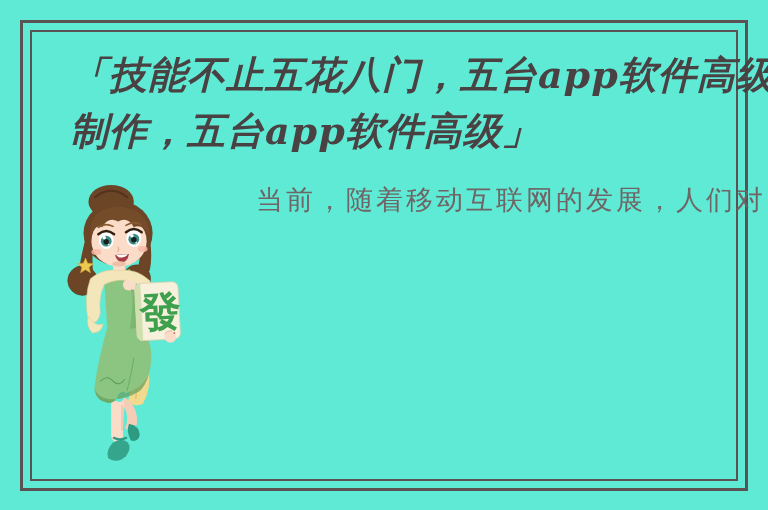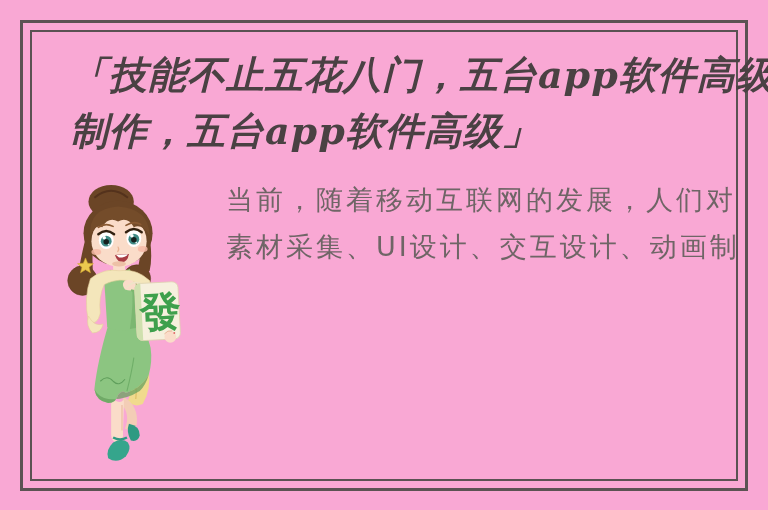--- a/index.html
+++ b/index.html
@@ -5,21 +5,21 @@
   * { margin:0; padding:0; box-sizing:border-box; }
   html,body { width:768px; height:510px; }
   body {
     font-family:"DejaVu Sans", sans-serif;
     background:#f9ece9;
     overflow:hidden;
   }
   .page {
     position:relative;
     width:768px; height:510px;
-    background:#f9a8d4;
+    background:#5eead4;
     overflow:hidden;
   }
   .frame-outer {
     position:absolute; left:20px; top:20px;
     width:728px; height:471px;
     border:3px solid #5b5253;
     z-index:1;
   }
   .frame-inner {
     position:absolute; left:30px; top:30px;
@@ -41,21 +41,21 @@
   }
   .body-text {
     position:absolute; left:226px; top:177px; width:540px;
     z-index:2;
     font-size:27px;
     line-height:46.5px;
     letter-spacing:3px;
     font-weight:400;
     color:#6f6566;
   }
-  .body-line { white-space:nowrap; }
+  .body-line { white-space:nowrap;text-align:right; }
   .illustration {
     position:absolute; left:52px; top:178px;
     width:140px; height:296px;
     z-index:2;
   }
 </style>
 </head>
 <body>
 
 <div class="page">
@@ -154,16 +154,15 @@
 
     <g>
       <circle cx="119" cy="161" r="6" fill="#fadcc9"></circle>
       <path d="M113,158 Q116,154 121,155" fill="none" stroke="#e9b393" stroke-width="1"></path>
       <circle cx="123" cy="157" r="1" fill="#e06a6a"></circle>
     </g>
   </svg>
 
   <div class="body-text">
     <div class="body-line">当前，随着移动互联网的发展，人们对</div>
-    <div class="body-line">素材采集、UI设计、交互设计、动画制</div>
   </div>
 
 </div>
 
 </body></html>

